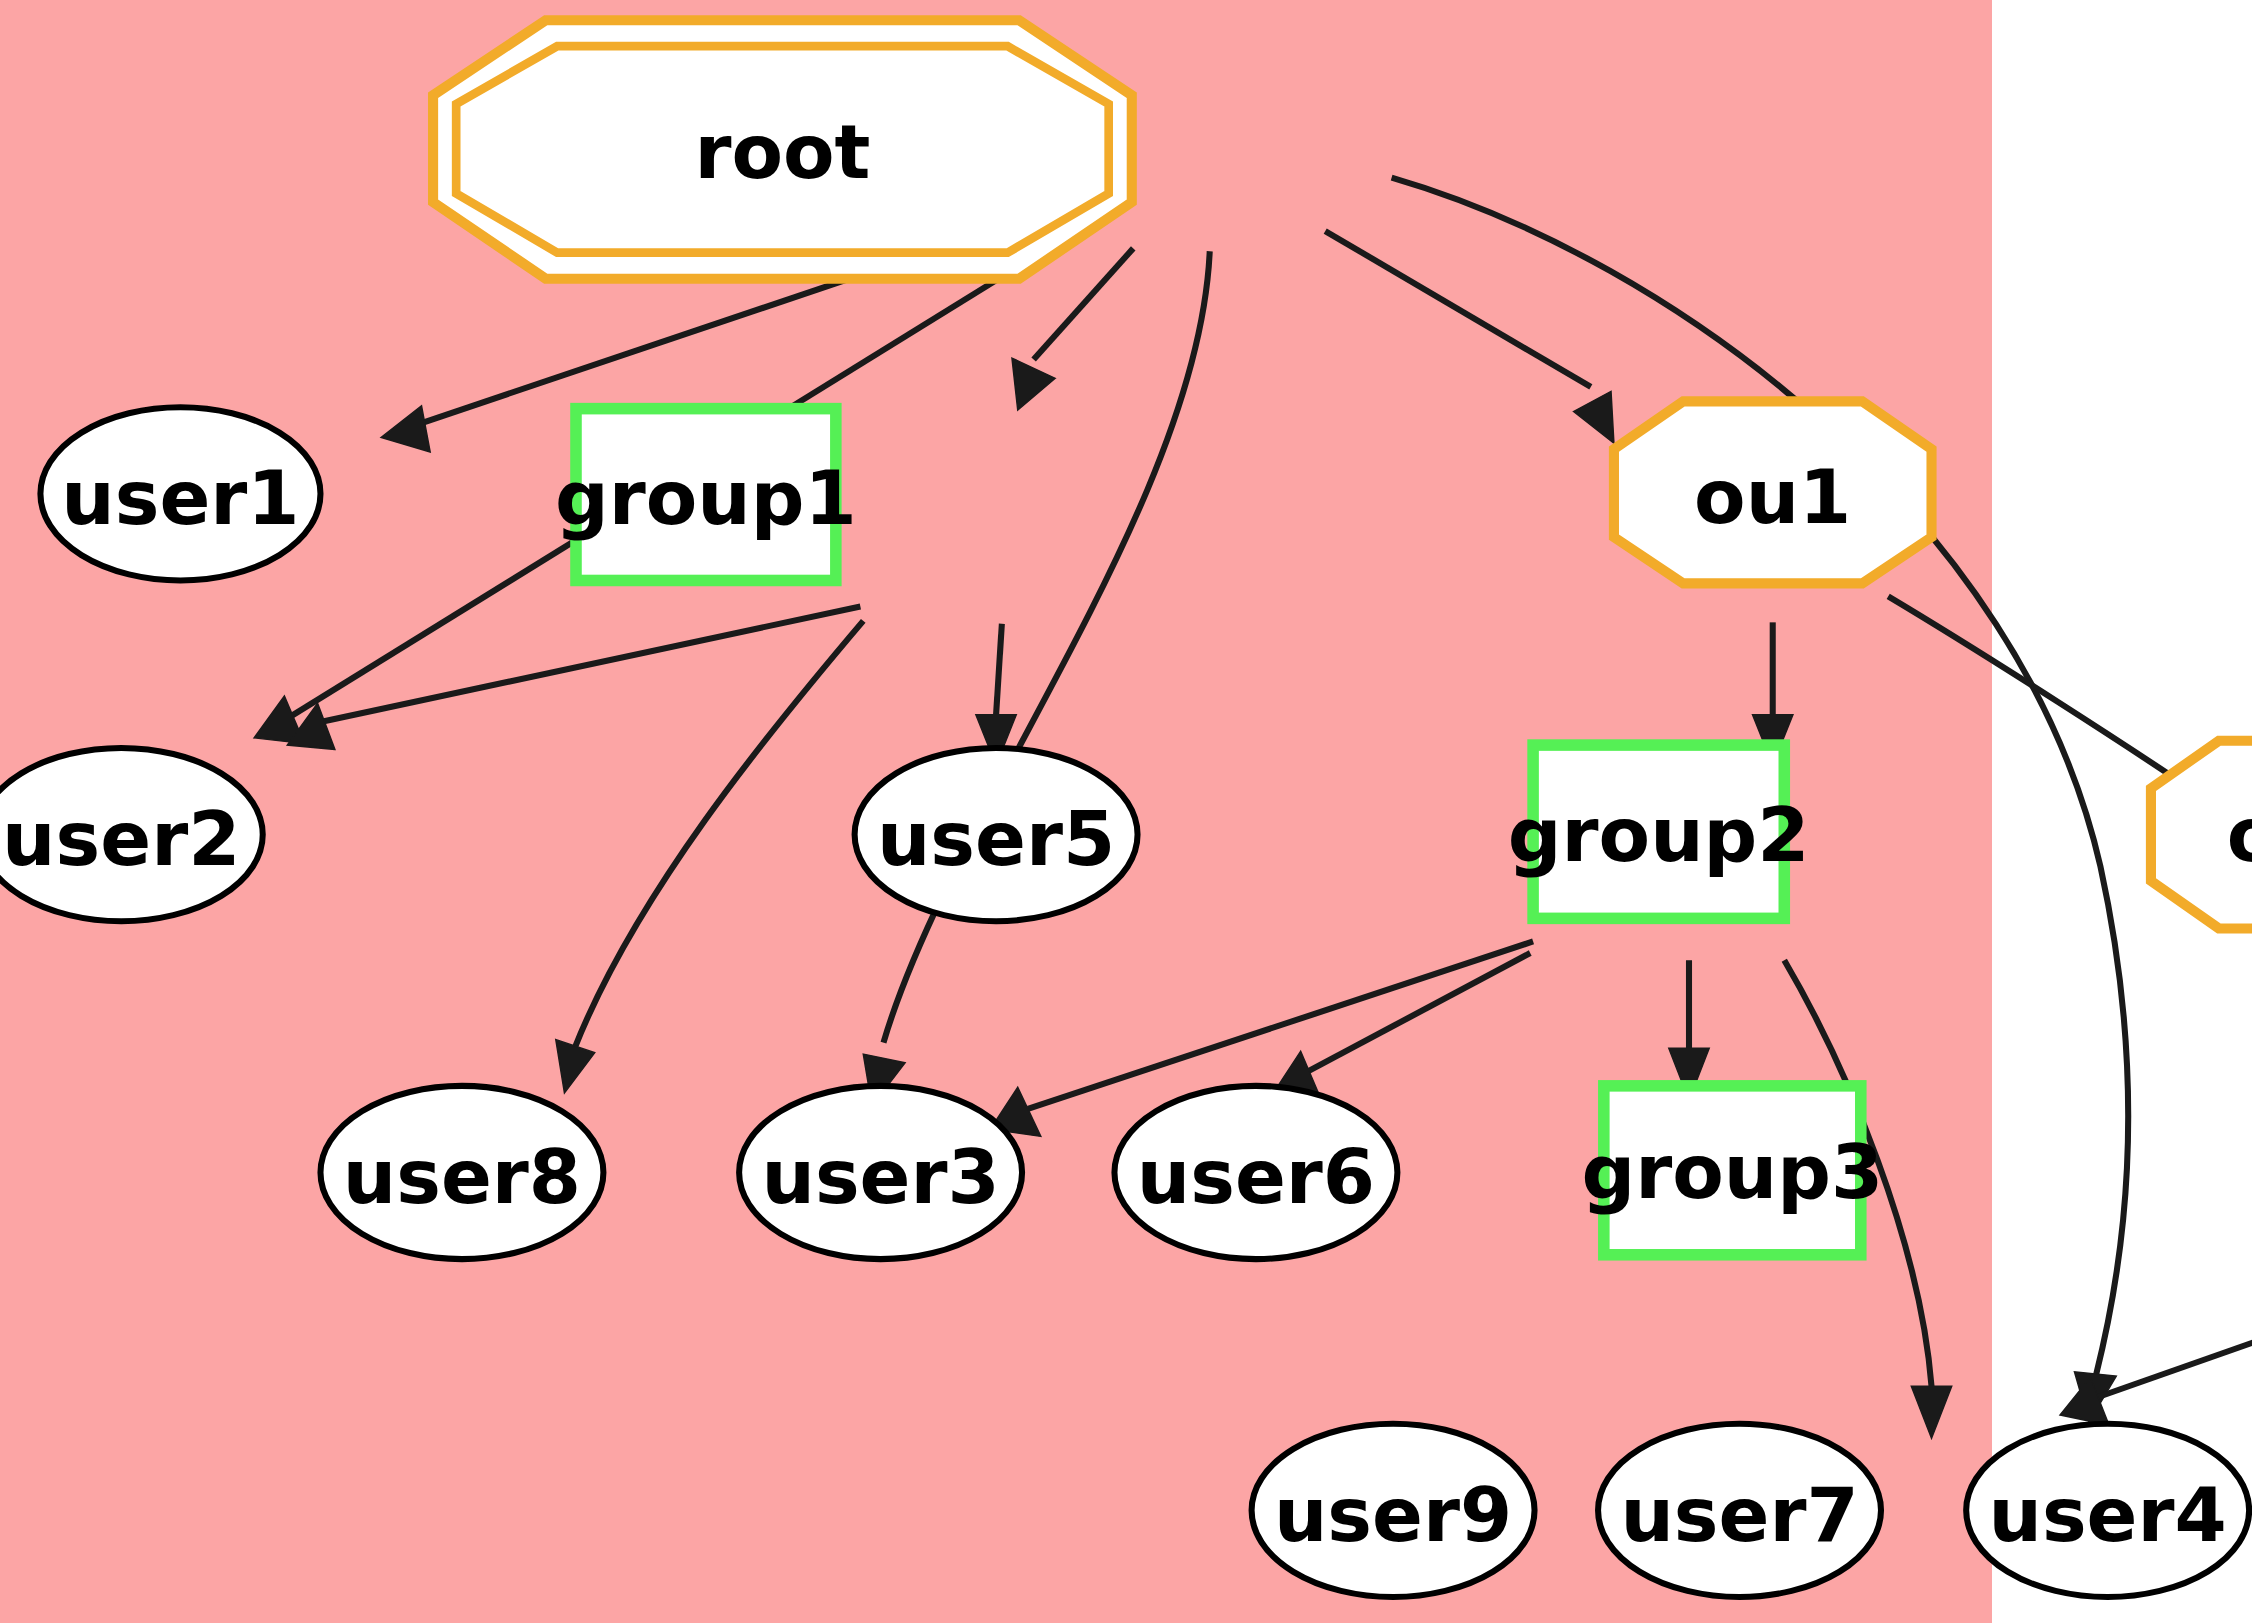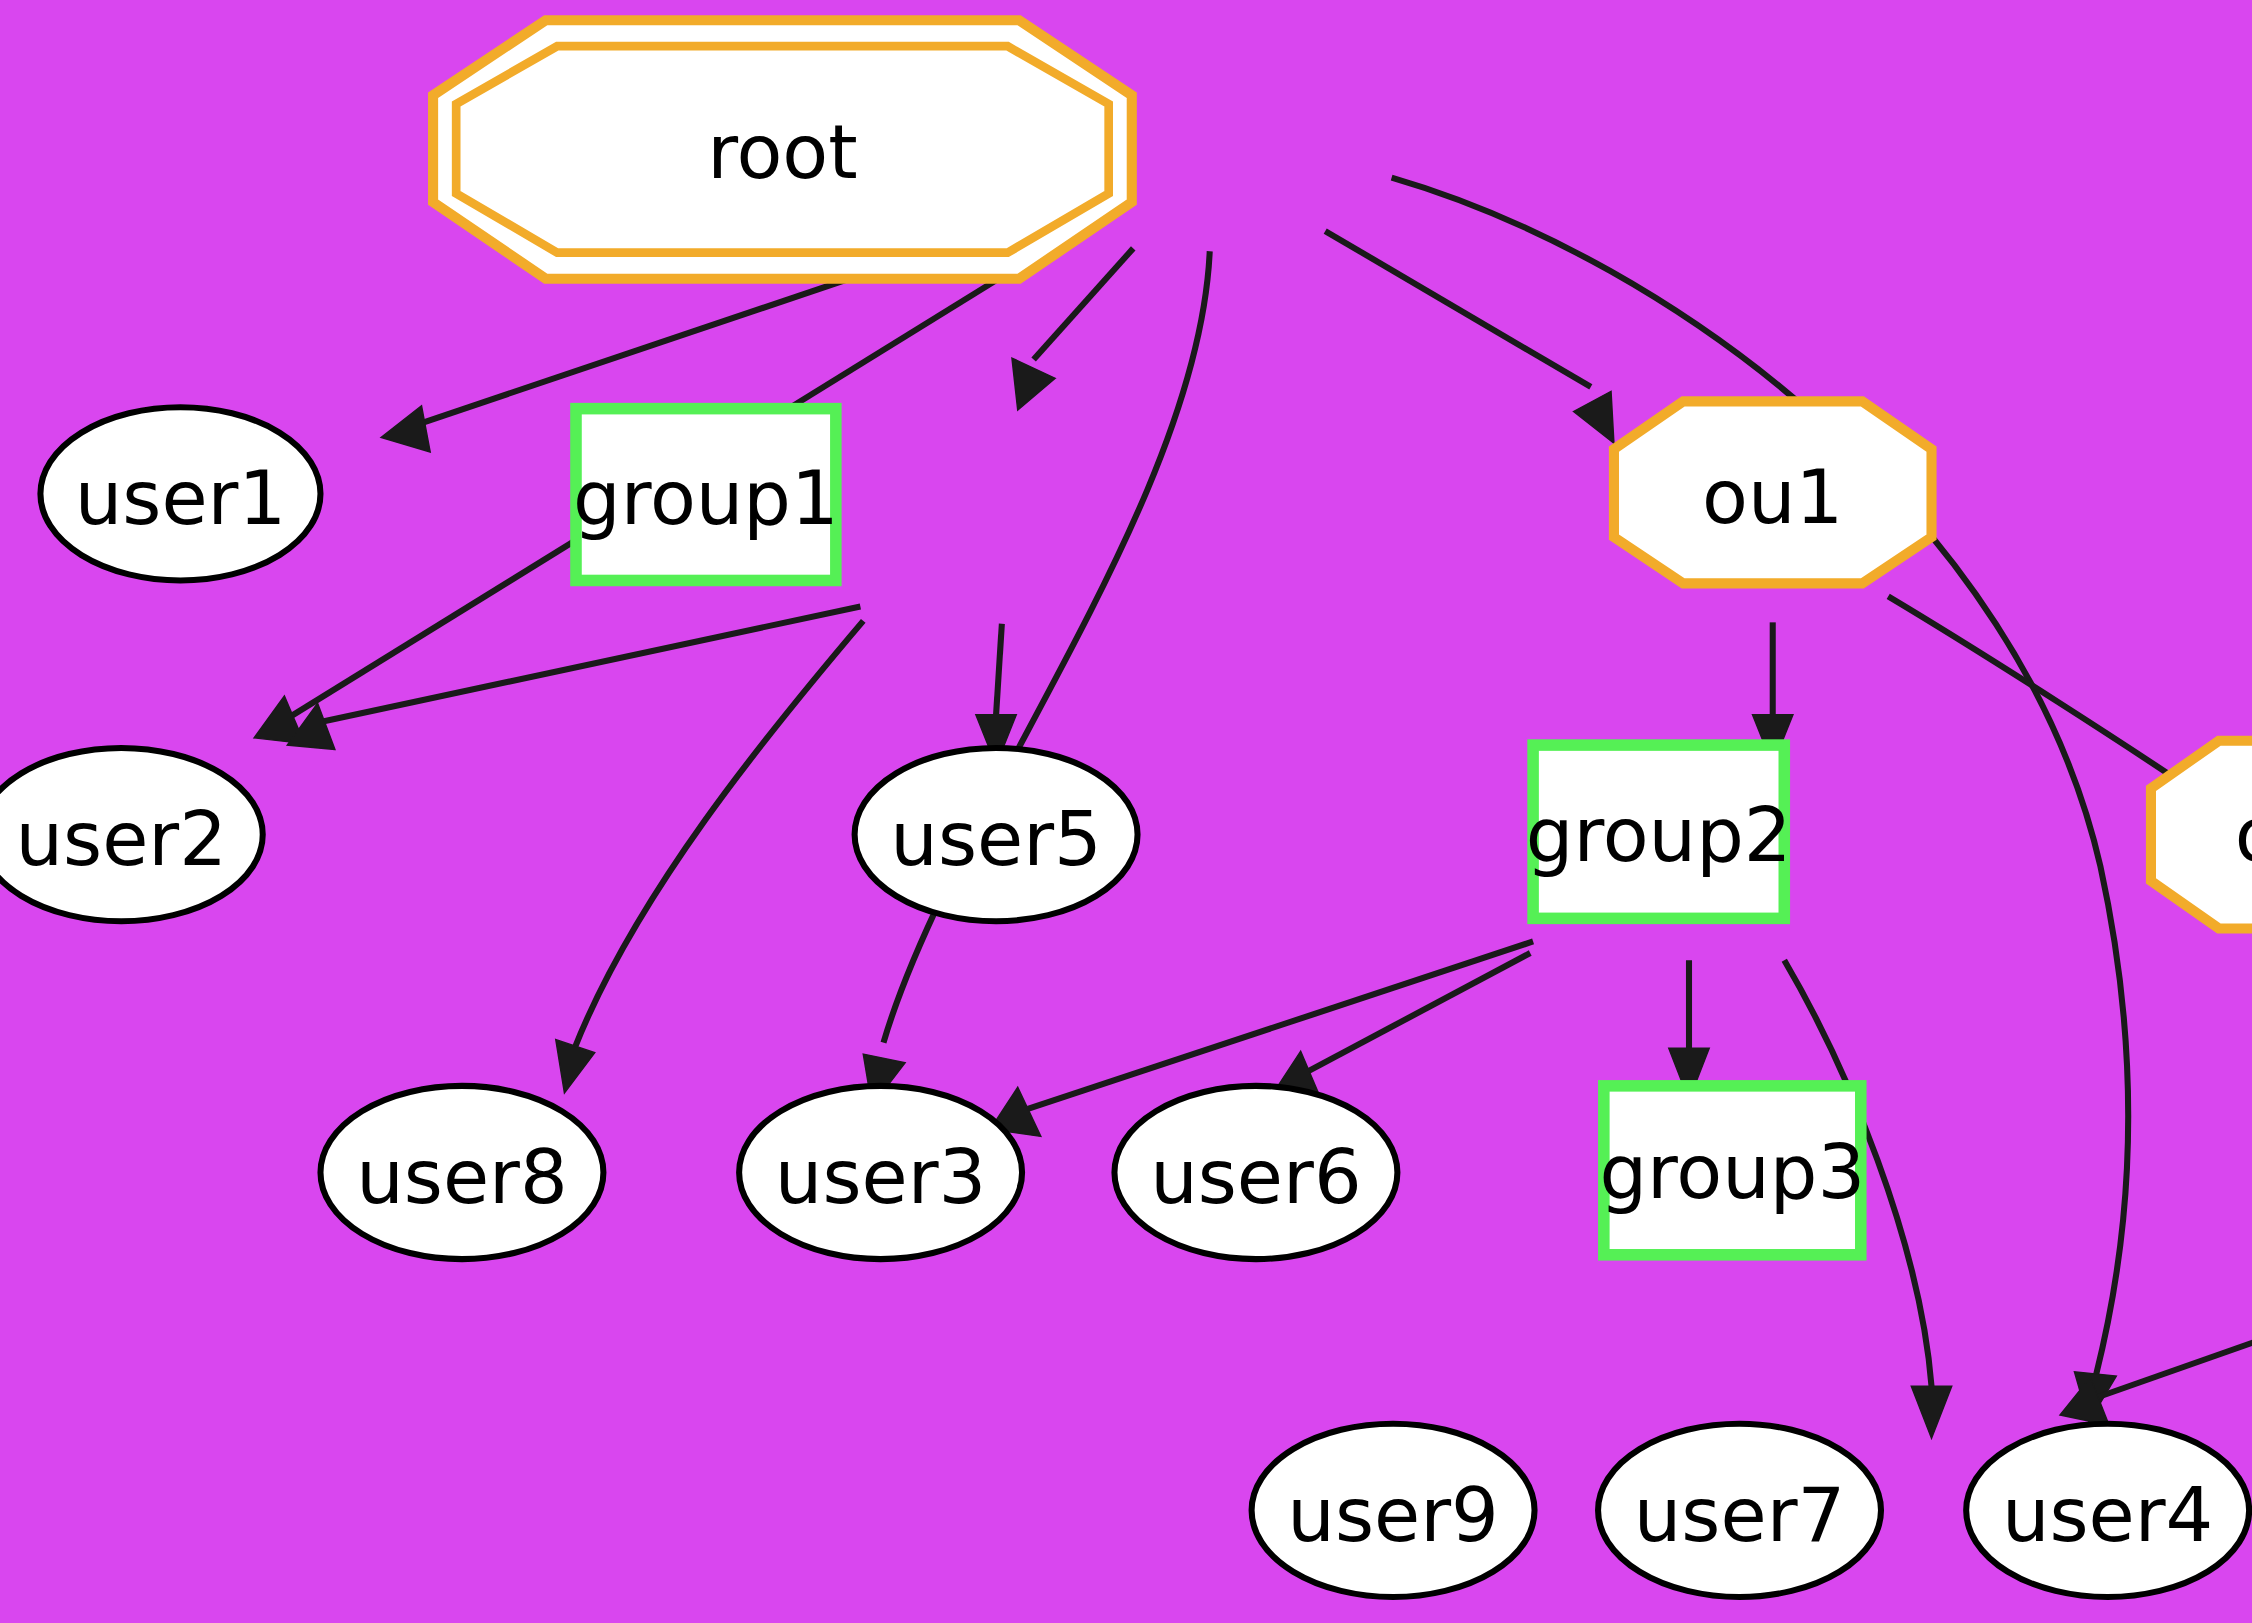--- a/index.html
+++ b/index.html
@@ -8,23 +8,24 @@
     background: #ffffff;
   }
   body {
     width: 2252px;
     height: 1623px;
     font-family: "DejaVu Sans", sans-serif;
     overflow: hidden;
   }
   #graph-root {
     position: relative;
-    width: 2252px;
+    width: 1992px;
     height: 1623px;
-    background: #d946ef;
+    background: #fca5a5;
+    font-weight: bold;
   }
   #graph-svg {
     position: absolute;
     left: 0;
     top: 0;
     width: 2252px;
     height: 1623px;
   }
   .node-label {
     font-family: "DejaVu Sans", sans-serif;

